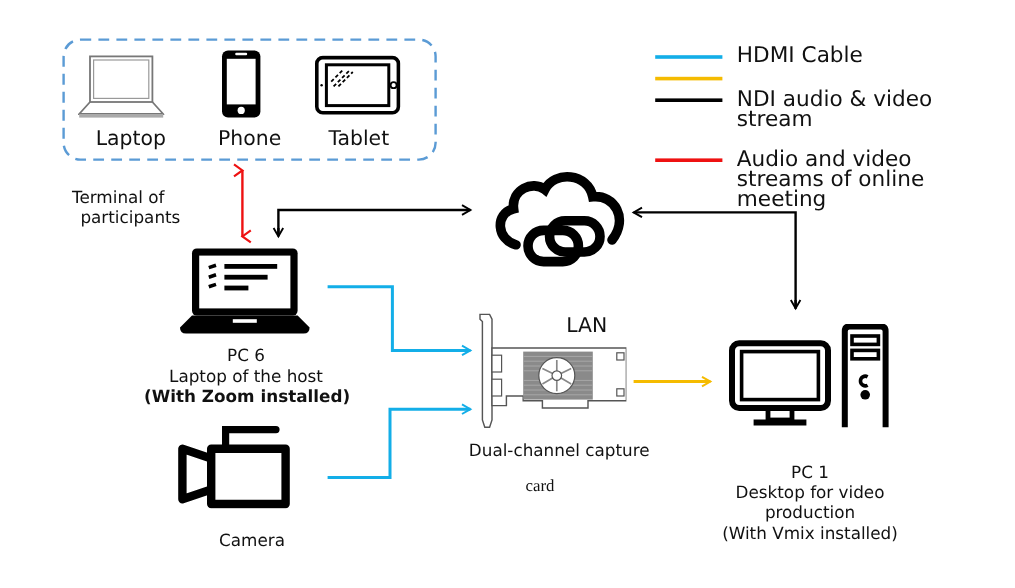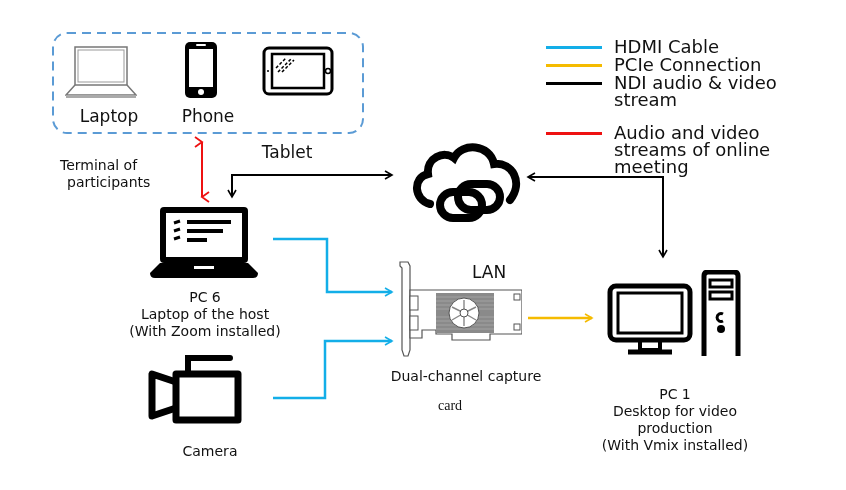--- a/index.html
+++ b/index.html
@@ -67,39 +67,39 @@
 <svg class="icon" style="left:262px;top:46px" width="72" height="50" viewBox="0 0 72 50">
   <rect x="2" y="2" width="68" height="46" rx="5" fill="none" stroke="#000" stroke-width="3"></rect>
   <rect x="10" y="8" width="52" height="34" fill="none" stroke="#000" stroke-width="2.5"></rect>
   <circle cx="66" cy="25" r="2.5" fill="none" stroke="#000" stroke-width="1.5"></circle>
   <circle cx="6" cy="25" r="1" fill="#000"></circle>
   <path d="M14,22 L24,12 M16,26 L30,12 M20,26 L32,14" stroke="#000" stroke-width="1.5" stroke-dasharray="3,2"></path>
 </svg>
 
 <div class="lbl lbl-big" style="left:74px;top:108px;width:70px;">Laptop</div>
 <div class="lbl lbl-big" style="left:173px;top:108px;width:70px;">Phone</div>
-<div class="lbl lbl-big" style="left:252px;top:108px;width:70px;margin-top:36px;">Tablet</div>
+<div class="lbl lbl-big" style="left:264px;top:108px;width:70px;">Tablet</div>
 
 <div class="lbl" style="left:60px;top:157px;width:100px;text-align:left;">Terminal of</div>
 <div class="lbl" style="left:67px;top:174px;width:100px;text-align:left;">participants</div>
 
 <svg class="icon" style="left:150px;top:205px" width="110" height="76" viewBox="0 0 110 76">
   <rect x="10" y="2" width="88" height="56" rx="4" fill="#000"></rect>
   <rect x="16" y="8" width="76" height="44" fill="#fff"></rect>
   <path d="M10,58 L0,68 Q0,73 5,73 L103,73 Q108,73 108,68 L98,58 Z" fill="#000"></path>
   <rect x="44" y="61" width="20" height="3" fill="#fff"></rect>
   <path d="M24,18 L30,16 M24,26 L30,24 M24,34 L30,32" stroke="#000" stroke-width="3"></path>
   <rect x="37" y="15" width="44" height="4" fill="#000"></rect>
   <rect x="37" y="24" width="36" height="4" fill="#000"></rect>
   <rect x="37" y="33" width="20" height="4" fill="#000"></rect>
 </svg>
 
 <div class="lbl" style="left:130px;top:289px;width:150px;">PC 6</div>
 <div class="lbl" style="left:130px;top:306px;width:150px;">Laptop of the host</div>
-<div class="lbl" style="left:120px;top:323px;width:170px;">(With Zoom installed)</div>
+<div class="lbl" style="left:120px;top:323px;width:170px;font-weight:bold;">(With Zoom installed)</div>
 
 <svg class="icon" style="left:146px;top:352px" width="98" height="72" viewBox="0 0 98 72">
   <path d="M42,22 L42,6 L84,6" fill="none" stroke="#000" stroke-width="6" stroke-linecap="round"></path>
   <rect x="30" y="22" width="62" height="46" fill="none" stroke="#000" stroke-width="7" stroke-linejoin="round"></rect>
   <path d="M30,30 L6,22 L6,64 L30,56" fill="none" stroke="#000" stroke-width="7" stroke-linejoin="round"></path>
 </svg>
 
 <div class="lbl" style="left:160px;top:443px;width:100px;">Camera</div>
 
 <svg class="icon" style="left:410px;top:142px" width="116" height="86" viewBox="0 0 116 86">
@@ -160,21 +160,20 @@
 <div class="lbl" style="left:600px;top:420px;width:150px;">production</div>
 <div class="lbl" style="left:585px;top:437px;width:180px;">(With Vmix installed)</div>
 
 <div class="legend">
   <div class="legend-row">
     <span class="legend-swatch" style="background:#13aee8"></span>
     <span class="legend-text">HDMI Cable</span>
   </div>
   <div class="legend-row">
     <span class="legend-swatch" style="background:#f5bb00"></span>
-    <span class="legend-text">PCIe Connection</span>
   </div>
   <div class="legend-row">
     <span class="legend-swatch" style="background:#000000"></span>
     <span class="legend-text">NDI audio &amp; video stream</span>
   </div>
   <div class="legend-row" style="height:36px;margin-top:32px;">
     <span class="legend-swatch" style="background:#ee1111"></span>
     <span class="legend-text" style="width:200px;">Audio and video streams of online meeting</span>
   </div>
 </div>

